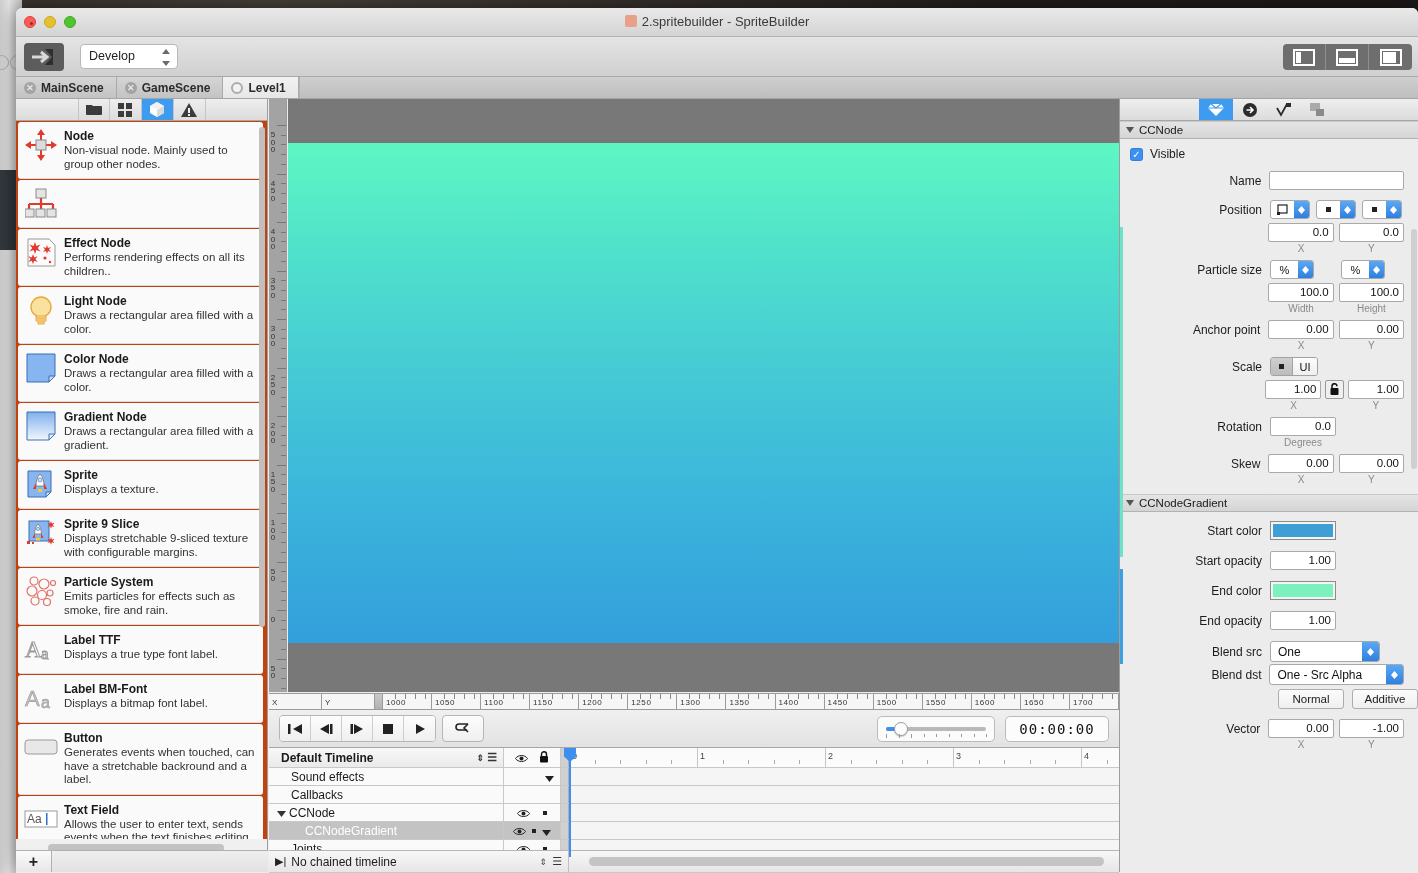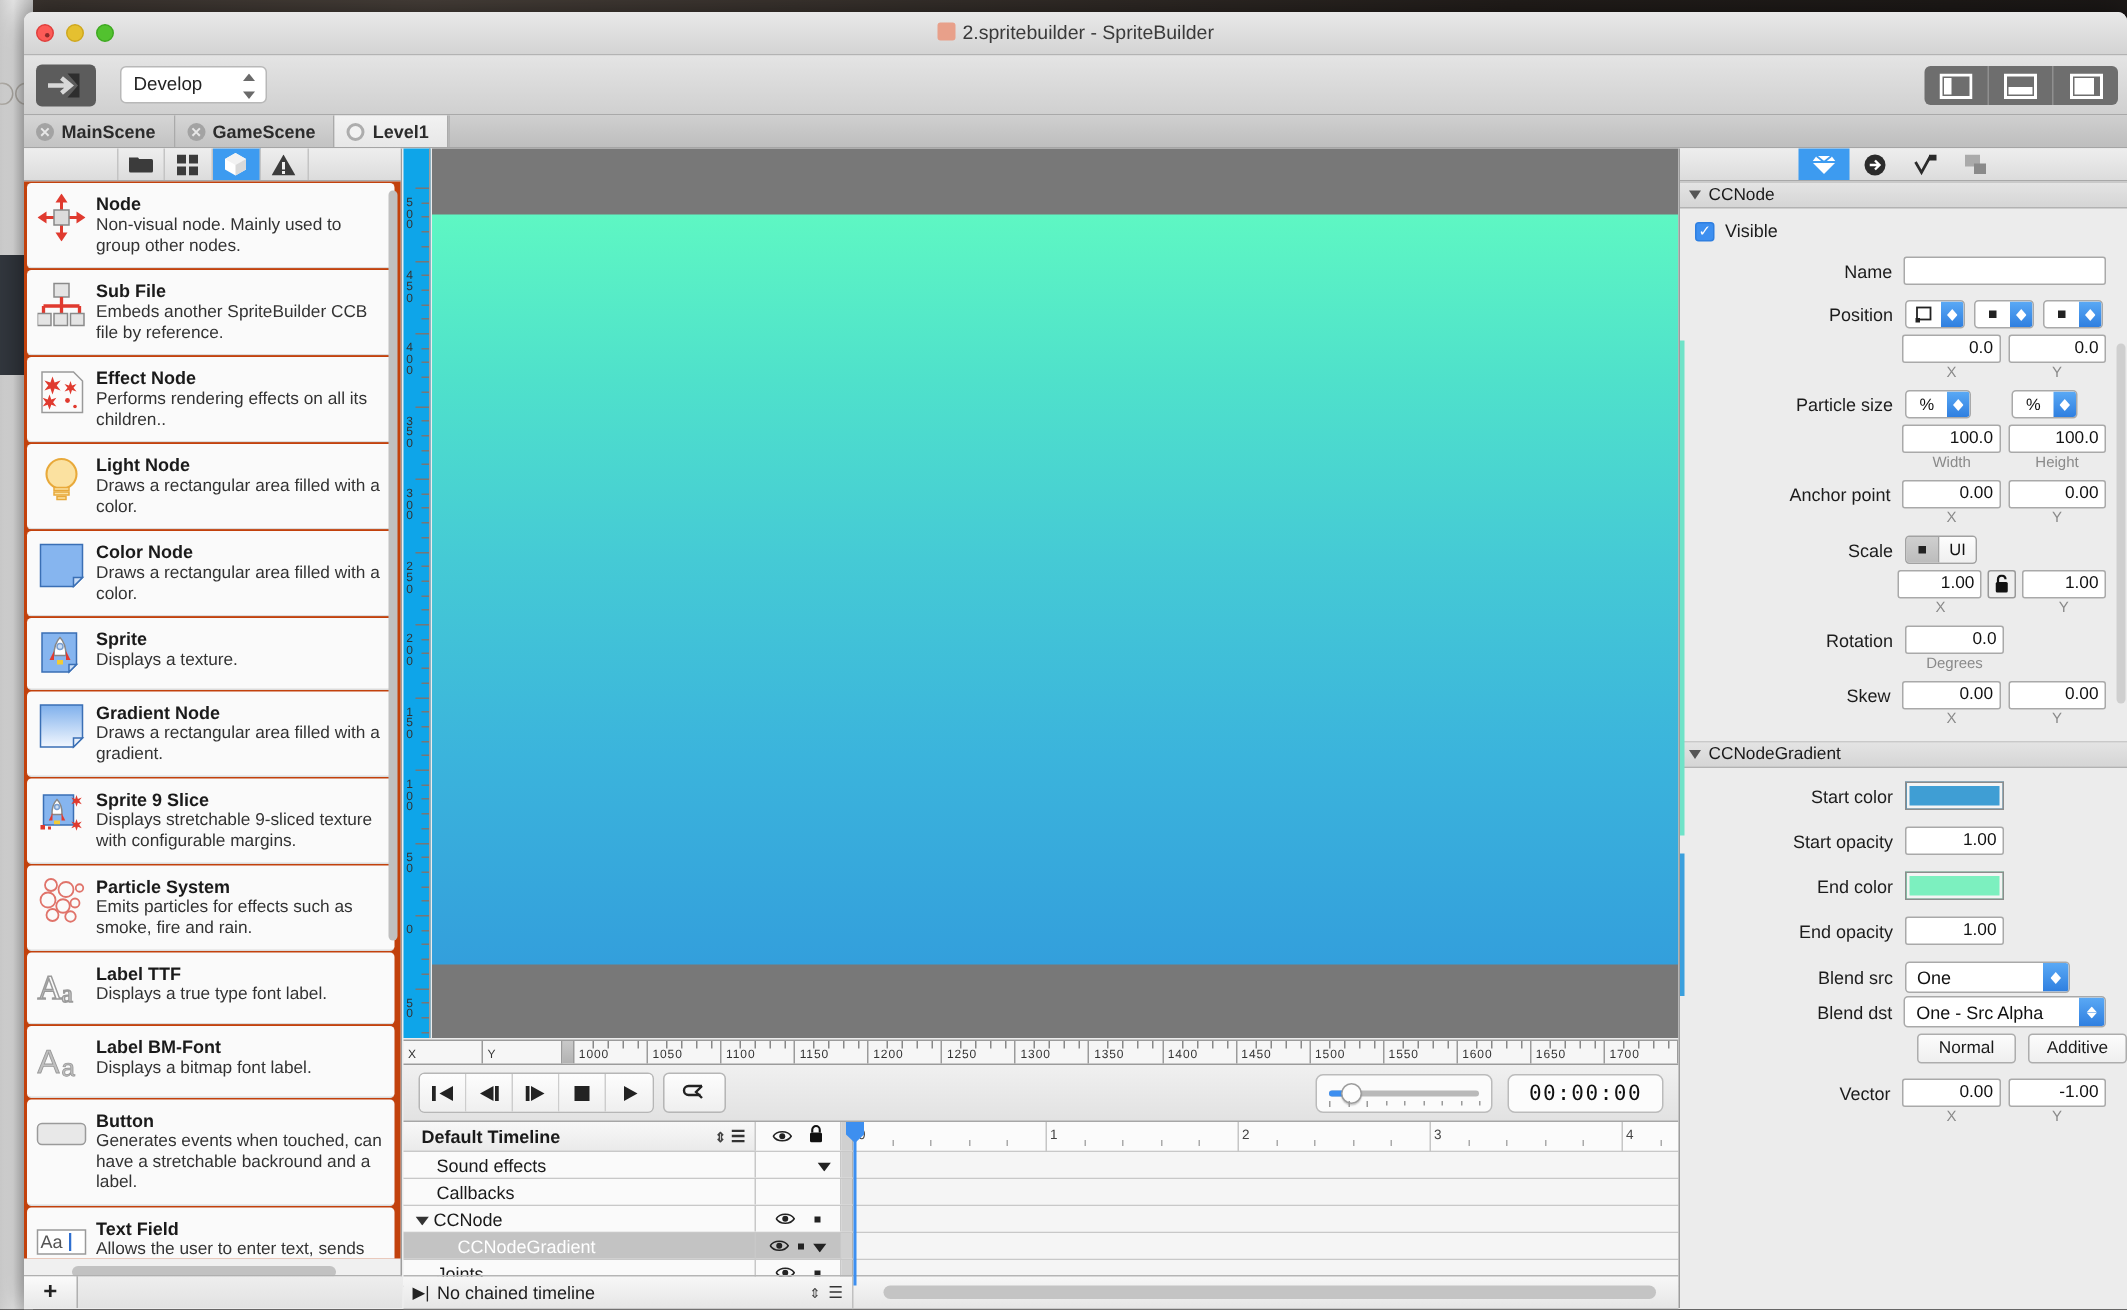--- a/index.html
+++ b/index.html
@@ -190,21 +190,21 @@
   }
   .bottom-filler { flex:1; background:linear-gradient(to bottom,#eeeeee,#e2e2e2); }
 
   
   .center {
     position:absolute; left:253px; top:0; right:299px; bottom:0;
     background:#ececec;
   }
   .ruler-v {
     position:absolute; left:0; top:0; width:18px; bottom:180px;
-    background:#0ea5e9; border-right:1px solid #9b9b9b;
+    background:#a3a3a3; border-right:1px solid #9b9b9b;
   }
   .rv-tick {
     position:absolute; right:0; height:1px; background:#777; width:5px;
   }
   .rv-tick.major { width:9px; }
   .rv-label {
     position:absolute; right:9px; font-size:8px; color:#333;
     width:8px; text-align:center; line-height:7.5px;
     letter-spacing:0; word-break:break-all;
   }
@@ -571,24 +571,20 @@
           <div class="node-item">
             <div class="node-ico">
               <svg width="32" height="32" viewBox="0 0 32 32">
                 <rect x="11" y="2" width="10" height="9" fill="#e4e4e4" stroke="#8a8a8a"></rect>
                 <path d="M16 11 V17 M4 17 H28 M4 17 V22 M16 17 V22 M28 17 V22" stroke="#e03a2f" stroke-width="2.2"></path>
                 <rect x="0" y="22" width="9" height="8" fill="#e4e4e4" stroke="#8a8a8a"></rect>
                 <rect x="11" y="22" width="9" height="8" fill="#e4e4e4" stroke="#8a8a8a"></rect>
                 <rect x="22" y="22" width="9" height="8" fill="#e4e4e4" stroke="#8a8a8a"></rect>
               </svg>
             </div>
-            <div class="node-txt">
-              <div class="node-title">Sub File</div>
-              <div class="node-desc">Embeds another SpriteBuilder CCB file by reference.</div>
-            </div>
           </div>
 
           <div class="node-item">
             <div class="node-ico">
               <svg width="32" height="32" viewBox="0 0 32 32">
                 <path d="M3 3 h21 l6 6 v21 h-27z" fill="#fbfbfb" stroke="#9a9a9a"></path>
                 <g fill="#e03a2f">
                   <path d="M10 6 l1.4 4 4-1.4 -2.6 3.4 2.6 3.4 -4-1.4 -1.4 4 -1.4-4 -4 1.4 2.6-3.4 -2.6-3.4 4 1.4z"></path>
                   <path d="M22 9 l1 3 3-1 -2 2.5 2 2.5 -3-1 -1 3 -1-3 -3 1 2-2.5 -2-2.5 3 1z"></path>
                   <path d="M8 18 l1.2 3.4 3.4-1.2 -2.2 2.9 2.2 2.9 -3.4-1.2 -1.2 3.4 -1.2-3.4 -3.4 1.2 2.2-2.9 -2.2-2.9 3.4 1.2z"></path>
@@ -627,51 +623,51 @@
             </div>
             <div class="node-txt">
               <div class="node-title">Color Node</div>
               <div class="node-desc">Draws a rectangular area filled with a color.</div>
             </div>
           </div>
 
           <div class="node-item">
             <div class="node-ico">
               <svg width="32" height="32" viewBox="0 0 32 32">
-                <path d="M3 3 h23 v21 l-5 5 h-18z" fill="#86b5ef" stroke="#3a6fb5"></path>
-                <path d="M21 29 v-5 h5z" fill="#cde0f8" stroke="#3a6fb5"></path>
-                <path d="M15 6 c3 3 4 8 4 12 h-8 c0-4 1-9 4-12z" fill="#fff" stroke="#888"></path>
-                <circle cx="15" cy="12" r="2" fill="#cfe0f5" stroke="#7a9fd0"></circle>
-                <path d="M11 15 l-3 6 h3z" fill="#e03a2f"></path>
-                  <path d="M19 15 l3 6 h-3z" fill="#e03a2f"></path>
-                <rect x="13" y="21" width="4" height="3" fill="#f2cb35"></rect>
-              </svg>
-            </div>
-            <div class="node-txt">
-              <div class="node-title">Sprite</div>
-              <div class="node-desc">Displays a texture.</div>
-            </div>
-          </div>
-
-          <div class="node-item">
-            <div class="node-ico">
-              <svg width="32" height="32" viewBox="0 0 32 32">
                 <defs>
                     <linearGradient id="gnd" x1="0" y1="1" x2="0" y2="0">
                   <stop offset="0" stop-color="#f2f7fe"></stop>
                       <stop offset="1" stop-color="#7fb0ec"></stop>
                 </linearGradient>
                   </defs>
                 <path d="M2 2 h28 v22 l-6 6 h-22z" fill="url(#gnd)" stroke="#3a6fb5"></path>
                 <path d="M24 30 v-6 h6z" fill="#e8f0fb" stroke="#3a6fb5"></path>
               </svg>
             </div>
             <div class="node-txt">
               <div class="node-title">Gradient Node</div>
               <div class="node-desc">Draws a rectangular area filled with a gradient.</div>
+            </div>
+          </div>
+
+          <div class="node-item">
+            <div class="node-ico">
+              <svg width="32" height="32" viewBox="0 0 32 32">
+                <path d="M3 3 h23 v21 l-5 5 h-18z" fill="#86b5ef" stroke="#3a6fb5"></path>
+                <path d="M21 29 v-5 h5z" fill="#cde0f8" stroke="#3a6fb5"></path>
+                <path d="M15 6 c3 3 4 8 4 12 h-8 c0-4 1-9 4-12z" fill="#fff" stroke="#888"></path>
+                <circle cx="15" cy="12" r="2" fill="#cfe0f5" stroke="#7a9fd0"></circle>
+                <path d="M11 15 l-3 6 h3z" fill="#e03a2f"></path>
+                  <path d="M19 15 l3 6 h-3z" fill="#e03a2f"></path>
+                <rect x="13" y="21" width="4" height="3" fill="#f2cb35"></rect>
+              </svg>
+            </div>
+            <div class="node-txt">
+              <div class="node-title">Sprite</div>
+              <div class="node-desc">Displays a texture.</div>
             </div>
           </div>
 
           <div class="node-item">
             <div class="node-ico">
               <svg width="32" height="32" viewBox="0 0 32 32">
                 <rect x="4" y="4" width="20" height="20" fill="#86b5ef" stroke="#3a6fb5"></rect>
                 <path d="M13 7 c2.5 2.5 3.4 6.5 3.4 10h-6.8c0-3.5 .9-7.5 3.4-10z" fill="#fff" stroke="#888"></path>
                 <circle cx="13" cy="12" r="1.6" fill="#cfe0f5" stroke="#7a9fd0"></circle>
                 <path d="M10 16 l-2.5 5h2.5z" fill="#e03a2f"></path>

